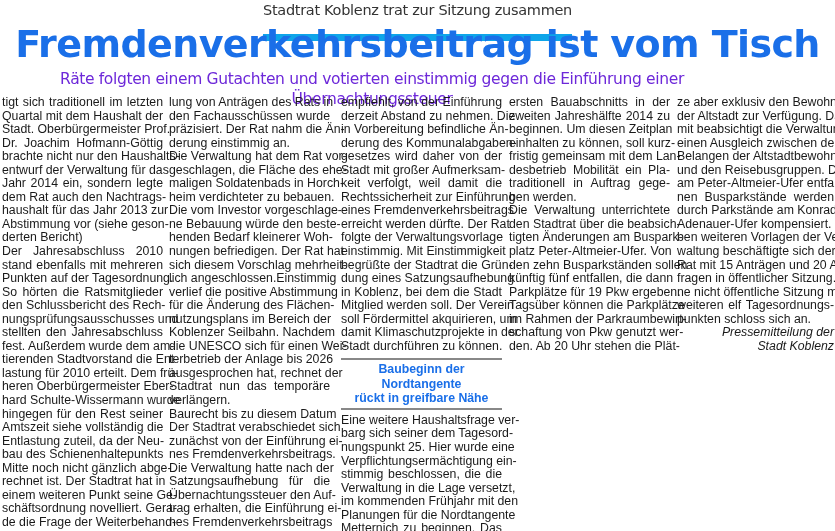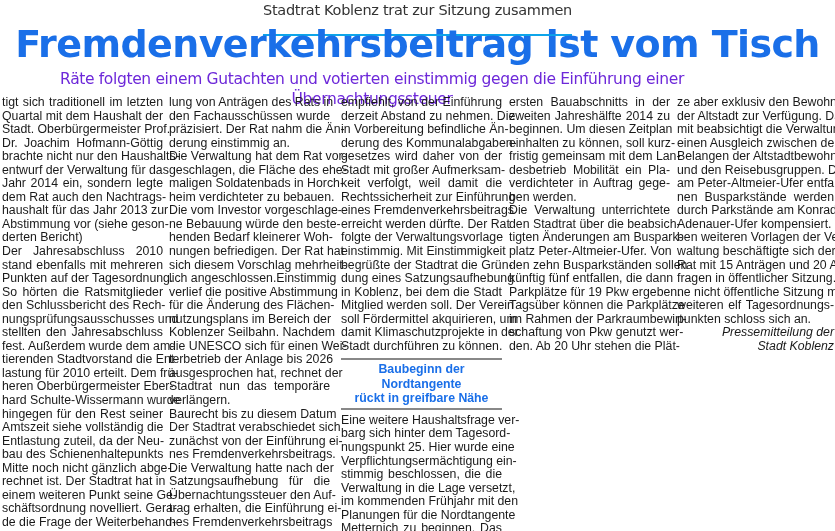--- a/index.html
+++ b/index.html
@@ -1,18 +1,18 @@
 <!DOCTYPE html>
 <html><head>
 <meta charset="utf-8">
 <style>
   html, body { margin:0; padding:0; background:#ffffff; }
   body { width:835px; height:531px; overflow:hidden; position:relative; font-family:"Liberation Sans", sans-serif; color:#111; }
   .kicker { position:absolute; top:2px; left:0; width:835px; text-align:center; font-family:"DejaVu Sans", sans-serif; font-size:14.5px; color:#333; letter-spacing:-0.3px; }
-  .kicker span { border-bottom:2px solid #0ea5e9; padding-bottom:16px; }
+  .kicker span { border-bottom:7px solid #0ea5e9; padding-bottom:16px; }
   .headline { position:absolute; top:20px; left:0; width:835px; text-align:center; font-family:"DejaVu Sans", sans-serif; font-weight:bold; font-size:38px; color:#1a6fe8; letter-spacing:-0.6px; line-height:48px; }
   .subhead { position:absolute; top:69px; left:0; width:744px; text-align:center; font-family:"DejaVu Sans", sans-serif; font-size:15.5px; color:#6d28d9; letter-spacing:-0.35px; line-height:20px; }
   .col { position:absolute; top:96px; width:161px; font-size:12.3px; line-height:13.55px; color:#1a1a1a; }
   .line { display:block; text-align:justify; text-align-last:justify; white-space:nowrap; height:13.55px; overflow:visible; }
   .line.last { text-align-last:left; }
   .line.right { text-align:right; text-align-last:right; font-style:italic;margin-left:44px; }
   .dateline { font-weight:bold; }
   .box { border-top:2px solid #888; border-bottom:2px solid #888; margin:5px 0 4px 0; padding:2px 0 2px 0; text-align:center; color:#1a6fe8; font-weight:bold; font-size:12.3px; line-height:14.5px; }
   .box div { text-align:center; }
 </style>
@@ -115,39 +115,39 @@
       <span class="line">soll Fördermittel akquirieren, um</span>
       <span class="line">damit Klimaschutzprojekte in der</span>
       <span class="line last">Stadt durchführen zu können.</span>
     </div>
   <div class="box">
     <div>Baubeginn der Nordtangente</div>
     <div>rückt in greifbare Nähe</div>
   </div>
   <div id="col2-after">
       <span class="line">Eine weitere Haushaltsfrage ver-</span>
-      <span class="line">barg sich hinter dem Tagesord-</span>
+      <span class="line">barg sich seiner dem Tagesord-</span>
       <span class="line">nungspunkt 25. Hier wurde eine</span>
       <span class="line">Verpflichtungsermächtigung ein-</span>
       <span class="line">stimmig beschlossen, die die</span>
       <span class="line">Verwaltung in die Lage versetzt,</span>
       <span class="line">im kommenden Frühjahr mit den</span>
       <span class="line">Planungen für die Nordtangente</span>
       <span class="line">Metternich zu beginnen. Das</span>
     </div>
 </div>
 
 <div class="col" id="col3" style="left:509px;">
     <span class="line">ersten Bauabschnitts in der</span>
     <span class="line">zweiten Jahreshälfte 2014 zu</span>
     <span class="line">beginnen. Um diesen Zeitplan</span>
     <span class="line">einhalten zu können, soll kurz-</span>
     <span class="line">fristig gemeinsam mit dem Lan-</span>
     <span class="line">desbetrieb Mobilität ein Pla-</span>
-    <span class="line">verdichteter in Auftrag gege-</span>
+    <span class="line">traditionell in Auftrag gege-</span>
     <span class="line last">ben werden.</span>
     <span class="line">Die Verwaltung unterrichtete</span>
     <span class="line">den Stadtrat über die beabsich-</span>
     <span class="line">tigten Änderungen am Buspark-</span>
     <span class="line">platz Peter-Altmeier-Ufer. Von</span>
     <span class="line">den zehn Busparkständen sollen</span>
     <span class="line">künftig fünf entfallen, die dann</span>
     <span class="line">Parkplätze für 19 Pkw ergeben.</span>
     <span class="line">Tagsüber können die Parkplätze</span>
     <span class="line">im Rahmen der Parkraumbewirt-</span>

